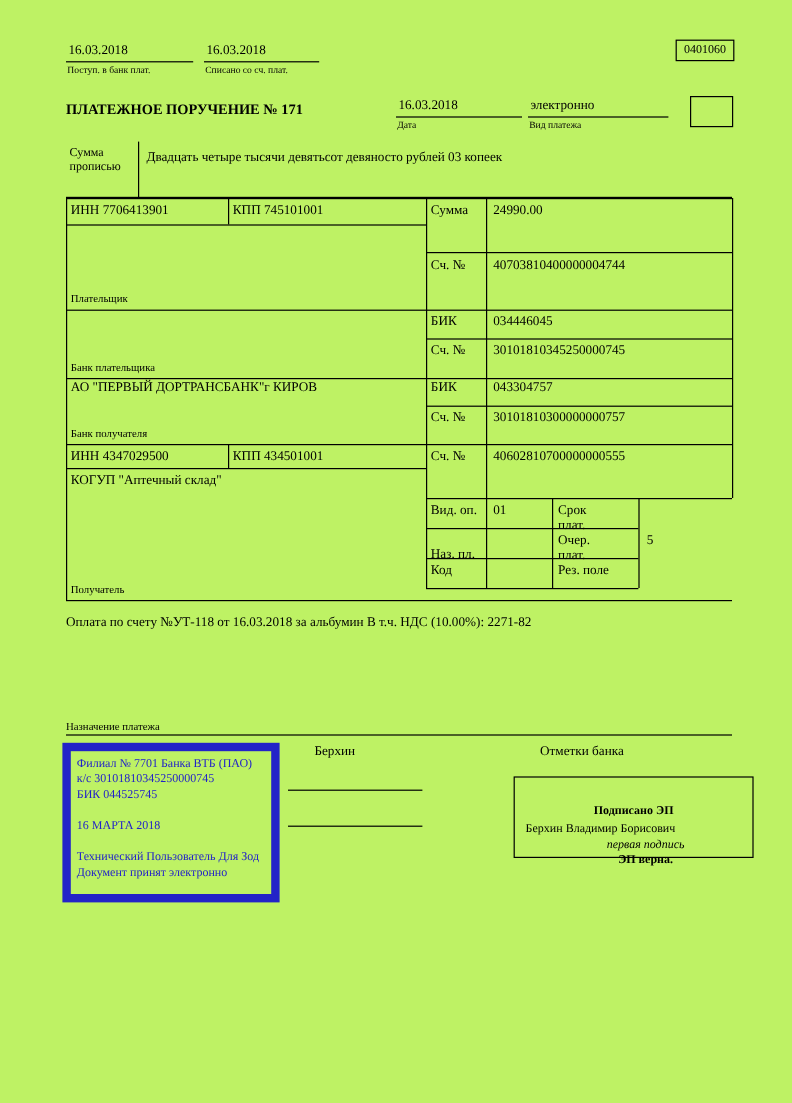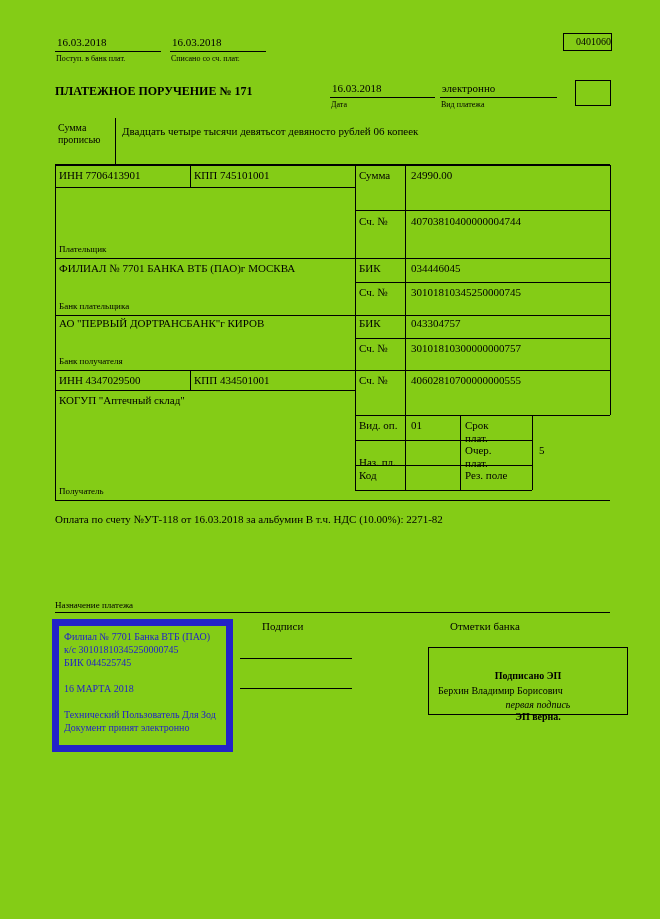--- a/index.html
+++ b/index.html
@@ -1,18 +1,18 @@
 <!DOCTYPE html>
 <html><head>
 <meta charset="utf-8">
 <style>
   * { margin:0; padding:0; box-sizing:border-box; }
   html,body { background:#fff; }
   body { width:660px; height:919px; font-family:"Liberation Serif","DejaVu Serif",serif; color:#000; }
-  .doc { position:relative; width:660px; height:919px; background:#84cc16; overflow:hidden; }
+  .doc { position:relative; width:660px; height:919px; background:#bef264; overflow:hidden; }
   .abs { position:absolute; }
   .hline { position:absolute; border-top:1px solid #000; height:0; }
   .vline { position:absolute; border-left:1px solid #000; width:0; }
   .t12 { font-size:12px; line-height:14px; }
   .t11 { font-size:11px; line-height:13px; }
   .t10 { font-size:10px; line-height:12px; }
   .t9  { font-size:9px;  line-height:11px; }
   .b   { font-weight:bold; }
   .i   { font-style:italic; }
   .nowrap { white-space:nowrap; }
@@ -30,39 +30,39 @@
 <div class="doc">
 
   <div class="abs" style="left:55px; top:36px; width:106px;">
     <div class="ufield">16.03.2018</div>
     <div class="slabel">Поступ. в банк плат.</div>
   </div>
   <div class="abs" style="left:170px; top:36px; width:96px;">
     <div class="ufield">16.03.2018</div>
     <div class="slabel">Списано со сч. плат.</div>
   </div>
-  <div class="abs boxed formbox t10" style="left:563px; top:33px; width:49px; height:18px;justify-content:flex-end;">
+  <div class="abs boxed formbox t10" style="left:563px; top:33px; width:49px; height:18px;">
     <span>0401060</span>
   </div>
 
   <div class="abs t12 b nowrap" style="left:55px; top:84px;">ПЛАТЕЖНОЕ ПОРУЧЕНИЕ № 171</div>
   <div class="abs" style="left:330px; top:82px; width:105px;">
     <div class="ufield">16.03.2018</div>
     <div class="slabel">Дата</div>
   </div>
   <div class="abs" style="left:440px; top:82px; width:117px;">
     <div class="ufield">электронно</div>
     <div class="slabel">Вид платежа</div>
   </div>
   <div class="abs boxed" style="left:575px; top:80px; width:36px; height:26px;"></div>
 
   <div class="abs" style="left:55px; top:118px; width:555px; height:47px; border-bottom:1px solid #000;">
     <div class="abs t10" style="left:3px; top:4px; width:54px;">Сумма прописью</div>
     <div class="vline" style="left:60px; top:0; height:47px;"></div>
-    <div class="abs t11" style="left:67px; top:7px; width:483px;">Двадцать четыре тысячи девятьсот девяносто рублей 06 копеек</div>
+    <div class="abs t11" style="left:67px; top:7px; width:483px;">Двадцать четыре тысячи девятьсот девяносто рублей 03 копеек</div>
   </div>
 
   <div class="abs" style="left:55px; top:165px; width:555px; height:335px;">
 
     <div class="hline" style="left:0; top:0; width:555px;"></div>
     <div class="hline" style="left:0; top:22px; width:300px;"></div>
     <div class="hline" style="left:300px; top:45px; width:255px;"></div>
     <div class="hline" style="left:0; top:93px; width:555px;"></div>
     <div class="hline" style="left:300px; top:117px; width:255px;"></div>
     <div class="hline" style="left:0; top:150px; width:555px;"></div>
@@ -85,21 +85,20 @@
     <div class="vline" style="left:555px; top:0; height:250px;"></div>
 
     <div class="abs t11 nowrap" style="left:4px; top:4px;">ИНН 7706413901</div>
     <div class="abs t11 nowrap" style="left:139px; top:4px;">КПП 745101001</div>
     <div class="abs t9" style="left:4px; top:79px;">Плательщик</div>
     <div class="abs t11" style="left:304px; top:4px;">Сумма</div>
     <div class="abs t11" style="left:356px; top:4px;">24990.00</div>
     <div class="abs t11" style="left:304px; top:50px;">Сч. №</div>
     <div class="abs t11 nowrap" style="left:356px; top:50px;">40703810400000004744</div>
 
-    <div class="abs t11" style="left:4px; top:97px; width:290px;">ФИЛИАЛ № 7701 БАНКА ВТБ (ПАО)г МОСКВА</div>
     <div class="abs t9" style="left:4px; top:136px;">Банк плательщика</div>
     <div class="abs t11" style="left:304px; top:97px;">БИК</div>
     <div class="abs t11 nowrap" style="left:356px; top:97px;">034446045</div>
     <div class="abs t11" style="left:304px; top:121px;">Сч. №</div>
     <div class="abs t11 nowrap" style="left:356px; top:121px;">30101810345250000745</div>
 
     <div class="abs t11" style="left:4px; top:152px; width:290px;">АО "ПЕРВЫЙ ДОРТРАНСБАНК"г КИРОВ</div>
     <div class="abs t9" style="left:4px; top:191px;">Банк получателя</div>
     <div class="abs t11" style="left:304px; top:152px;">БИК</div>
     <div class="abs t11 nowrap" style="left:356px; top:152px;">043304757</div>
@@ -120,21 +119,21 @@
     <div class="abs t11" style="left:410px; top:279px; width:40px;">Очер. плат.</div>
     <div class="abs t11" style="left:484px; top:279px;">5</div>
     <div class="abs t11 nowrap" style="left:304px; top:304px;">Код</div>
     <div class="abs t11" style="left:410px; top:304px; width:62px;">Рез. поле</div>
   </div>
 
   <div class="abs t11" style="left:55px; top:513px; width:552px;">Оплата по счету №УТ-118 от 16.03.2018 за альбумин В т.ч. НДС (10.00%): 2271-82</div>
   <div class="abs t9" style="left:55px; top:600px;">Назначение платежа</div>
   <div class="hline" style="left:55px; top:612px; width:555px;"></div>
 
-  <div class="abs t11" style="left:262px; top:620px;">Подписи</div>
+  <div class="abs t11" style="left:262px; top:620px;">Берхин</div>
   <div class="abs t11" style="left:450px; top:620px;">Отметки банка</div>
 
   <div class="abs bluestamp" style="left: 52px; top: 619px; width: 181px; height: 133px; color: rgb(35, 35, 200); border-color: rgb(35, 35, 200);">
     <div>Филиал № 7701 Банка ВТБ (ПАО)</div>
     <div>к/с 30101810345250000745</div>
     <div>БИК 044525745</div>
     <div class="gap">16 МАРТА 2018</div>
     <div class="gap">Технический Пользователь Для Зод</div>
     <div>Документ принят электронно</div>
   </div>

